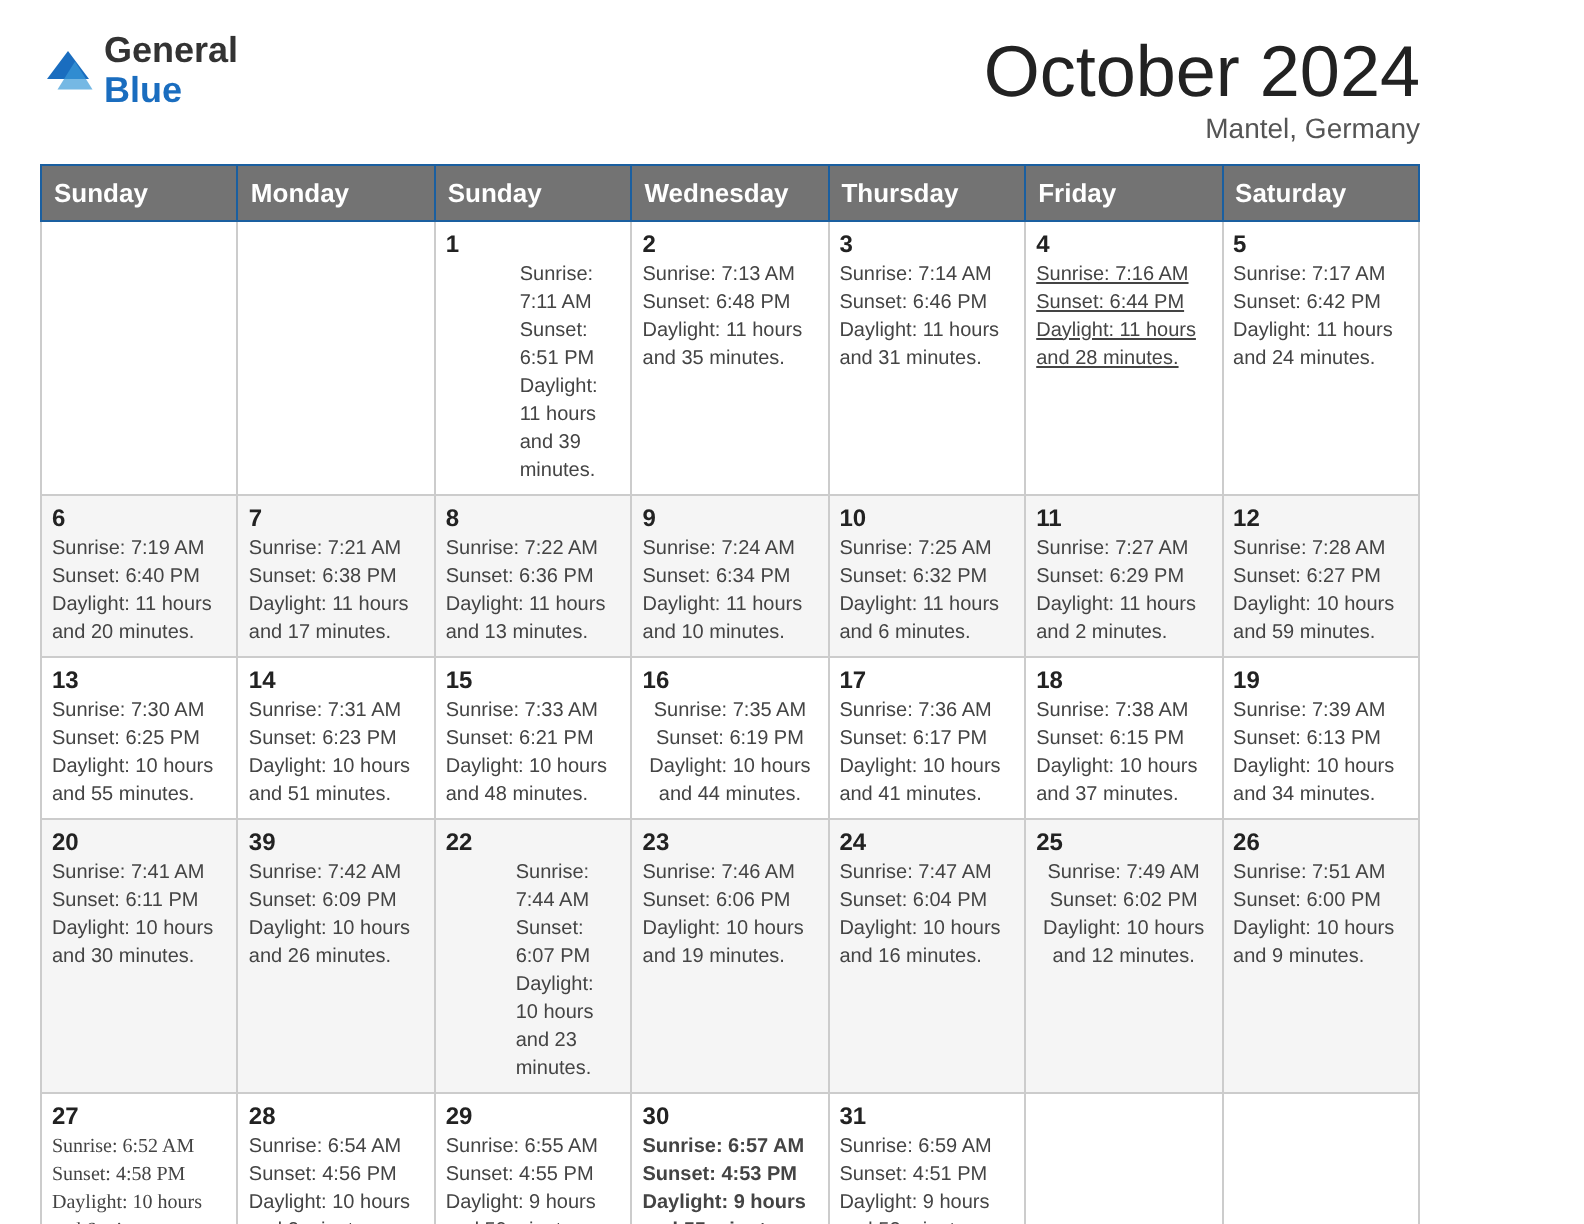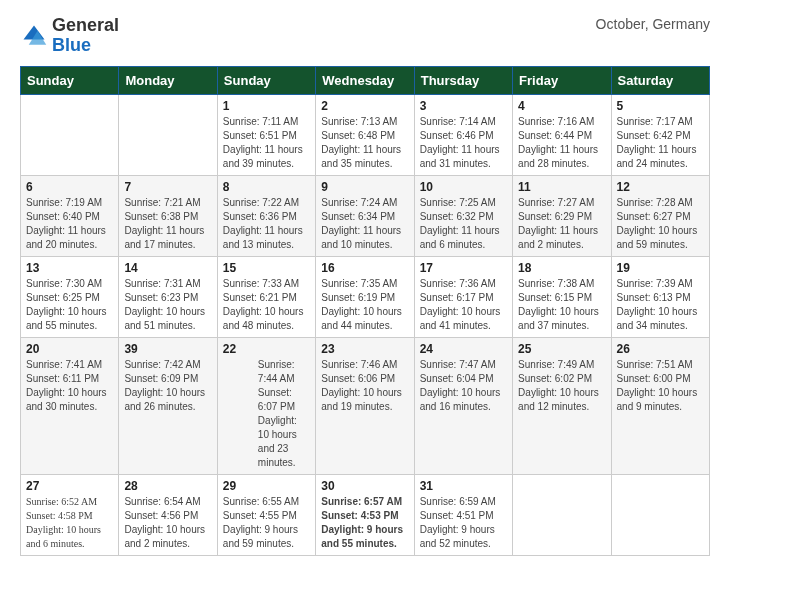--- a/index.html
+++ b/index.html
@@ -50,21 +50,21 @@
     .subtitle {
       font-size: 14px;
       color: #555;
     }
     .calendar {
       width: 100%;
       border-collapse: collapse;
       border: 1px solid #ccc;
     }
     .calendar thead tr th {
-      background: #14532d;
+      background: #737373;
       color: #fff;
       font-size: 13px;
       font-weight: bold;
       padding: 6px 6px;
       text-align: left;
       border: 1px solid #1a5fa0;
     }
     .calendar tbody tr td {
       border: 1px solid #ccc;
       vertical-align: top;
@@ -102,21 +102,22 @@
       <svg class="logo-icon" viewBox="0 0 32 32">
         <polygon points="16,4 28,20 4,20" fill="#1a6dbf"></polygon>
         <polygon points="20,10 30,26 10,26" fill="#3a9ad9" opacity="0.7"></polygon>
       </svg>
       <div class="logo-text">
         <span class="logo-general">General</span><br>
         <span class="logo-blue">Blue</span>
       </div>
     </div>
     <div class="title-block">
-      <div class="subtitle">October, Germany</div>
+      <div class="month-title">October 2024</div>
+      <div class="subtitle">Mantel, Germany</div>
     </div>
   </div>
 
   <table class="calendar">
     <thead>
       <tr>
       <th>Sunday</th>
           <th>Monday</th>
           <th>Sunday</th>
           <th>Wednesday</th>
@@ -124,39 +125,39 @@
           <th>Friday</th>
           <th>Saturday</th>
         </tr>
     </thead>
     <tbody id="calendar-body">
     <tr>
           <td class="empty-cell"></td>
           <td class="empty-cell"></td>
           <td>
             <div class="day-number">1</div>
-            <div class="day-info" style="white-space: pre-line;">Sunrise: 7:11 AM
+            <div class="day-info" style="white-space: pre-line; margin-left: 37px;">Sunrise: 7:11 AM
 Sunset: 6:51 PM
 Daylight: 11 hours and 39 minutes.</div>
           </td>
           <td>
             <div class="day-number">2</div>
             <div class="day-info" style="white-space: pre-line;">Sunrise: 7:13 AM
 Sunset: 6:48 PM
 Daylight: 11 hours and 35 minutes.</div>
           </td>
           <td>
             <div class="day-number">3</div>
             <div class="day-info" style="white-space: pre-line;">Sunrise: 7:14 AM
 Sunset: 6:46 PM
 Daylight: 11 hours and 31 minutes.</div>
           </td>
           <td>
             <div class="day-number">4</div>
-            <div class="day-info" style="white-space: pre-line;">Sunrise: 7:16 AM
+            <div class="day-info" style="white-space: pre-line; text-decoration: underline;">Sunrise: 7:16 AM
 Sunset: 6:44 PM
 Daylight: 11 hours and 28 minutes.</div>
           </td>
           <td>
             <div class="day-number">5</div>
             <div class="day-info" style="white-space: pre-line;">Sunrise: 7:17 AM
 Sunset: 6:42 PM
 Daylight: 11 hours and 24 minutes.</div>
           </td>
         </tr>
@@ -218,21 +219,21 @@
 Daylight: 10 hours and 51 minutes.</div>
           </td>
           <td>
             <div class="day-number">15</div>
             <div class="day-info" style="white-space: pre-line;">Sunrise: 7:33 AM
 Sunset: 6:21 PM
 Daylight: 10 hours and 48 minutes.</div>
           </td>
           <td>
             <div class="day-number">16</div>
-            <div class="day-info" style="white-space: pre-line;">Sunrise: 7:35 AM
+            <div class="day-info" style="white-space: pre-line; text-align: center;">Sunrise: 7:35 AM
 Sunset: 6:19 PM
 Daylight: 10 hours and 44 minutes.</div>
           </td>
           <td>
             <div class="day-number">17</div>
             <div class="day-info" style="white-space: pre-line;">Sunrise: 7:36 AM
 Sunset: 6:17 PM
 Daylight: 10 hours and 41 minutes.</div>
           </td>
           <td>
@@ -274,21 +275,21 @@
 Daylight: 10 hours and 19 minutes.</div>
           </td>
           <td>
             <div class="day-number">24</div>
             <div class="day-info" style="white-space: pre-line;">Sunrise: 7:47 AM
 Sunset: 6:04 PM
 Daylight: 10 hours and 16 minutes.</div>
           </td>
           <td>
             <div class="day-number">25</div>
-            <div class="day-info" style="white-space: pre-line;">Sunrise: 7:49 AM
+            <div class="day-info" style="white-space: pre-line; text-align: center;">Sunrise: 7:49 AM
 Sunset: 6:02 PM
 Daylight: 10 hours and 12 minutes.</div>
           </td>
           <td>
             <div class="day-number">26</div>
             <div class="day-info" style="white-space: pre-line;">Sunrise: 7:51 AM
 Sunset: 6:00 PM
 Daylight: 10 hours and 9 minutes.</div>
           </td>
         </tr>

